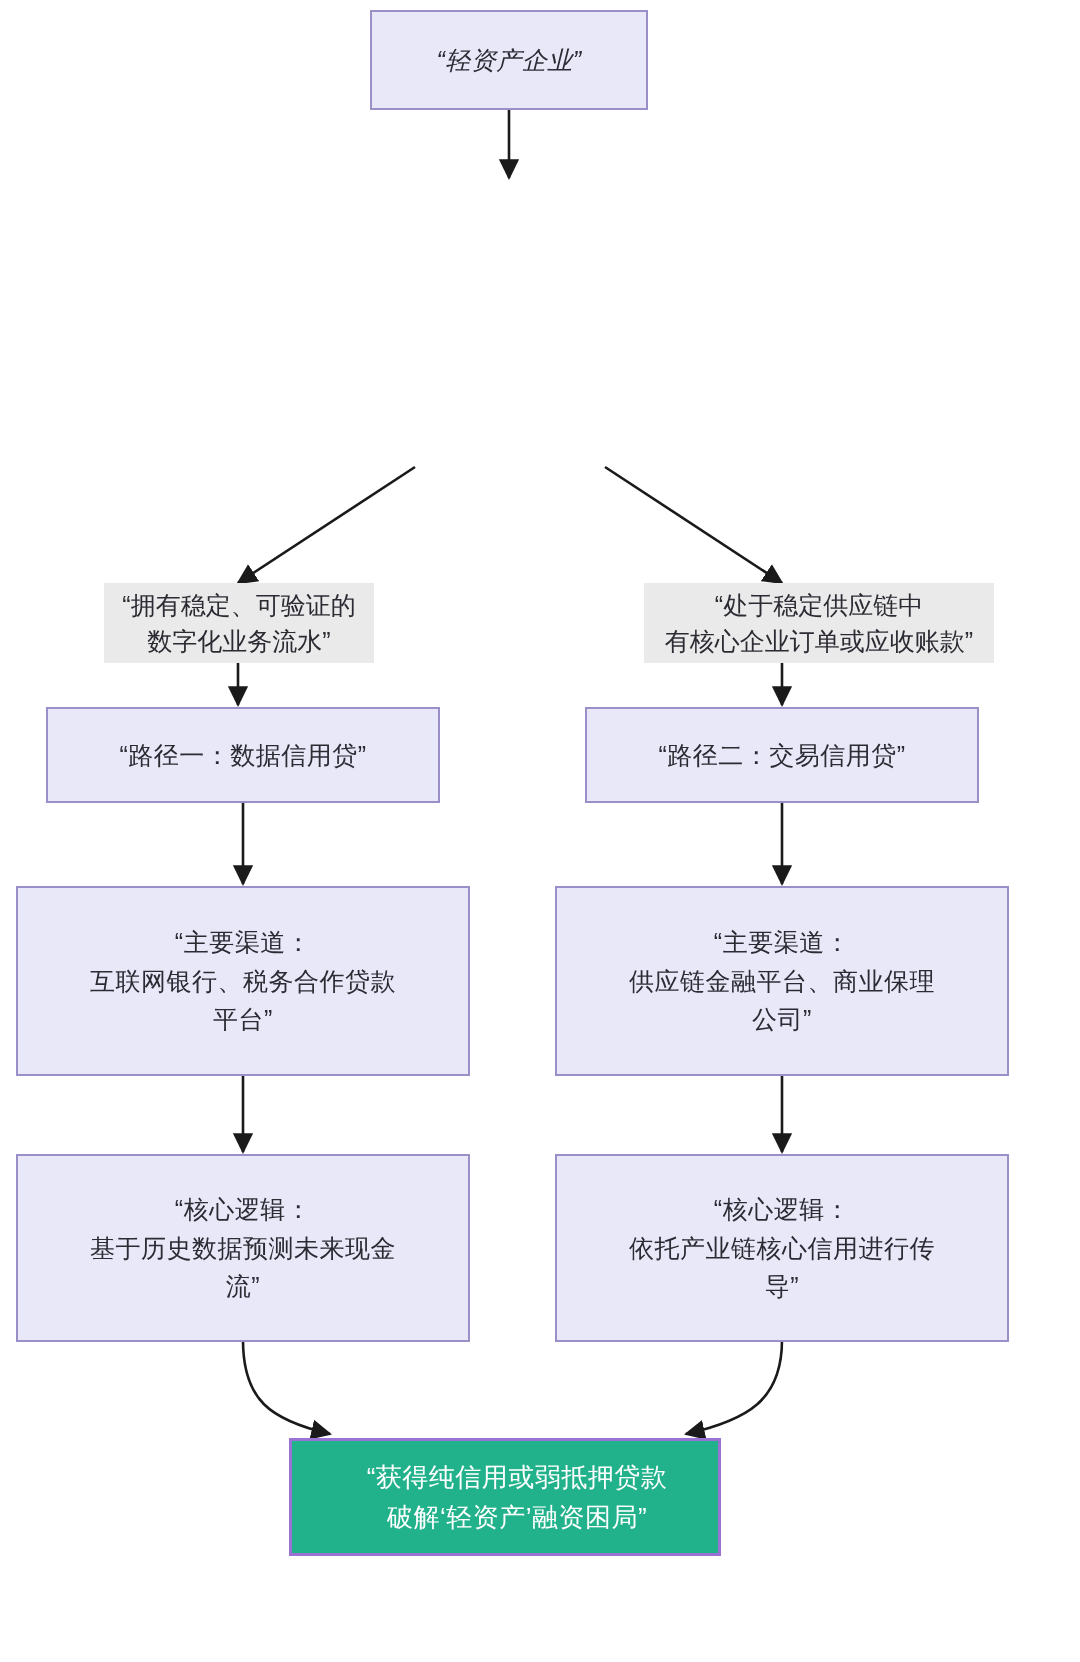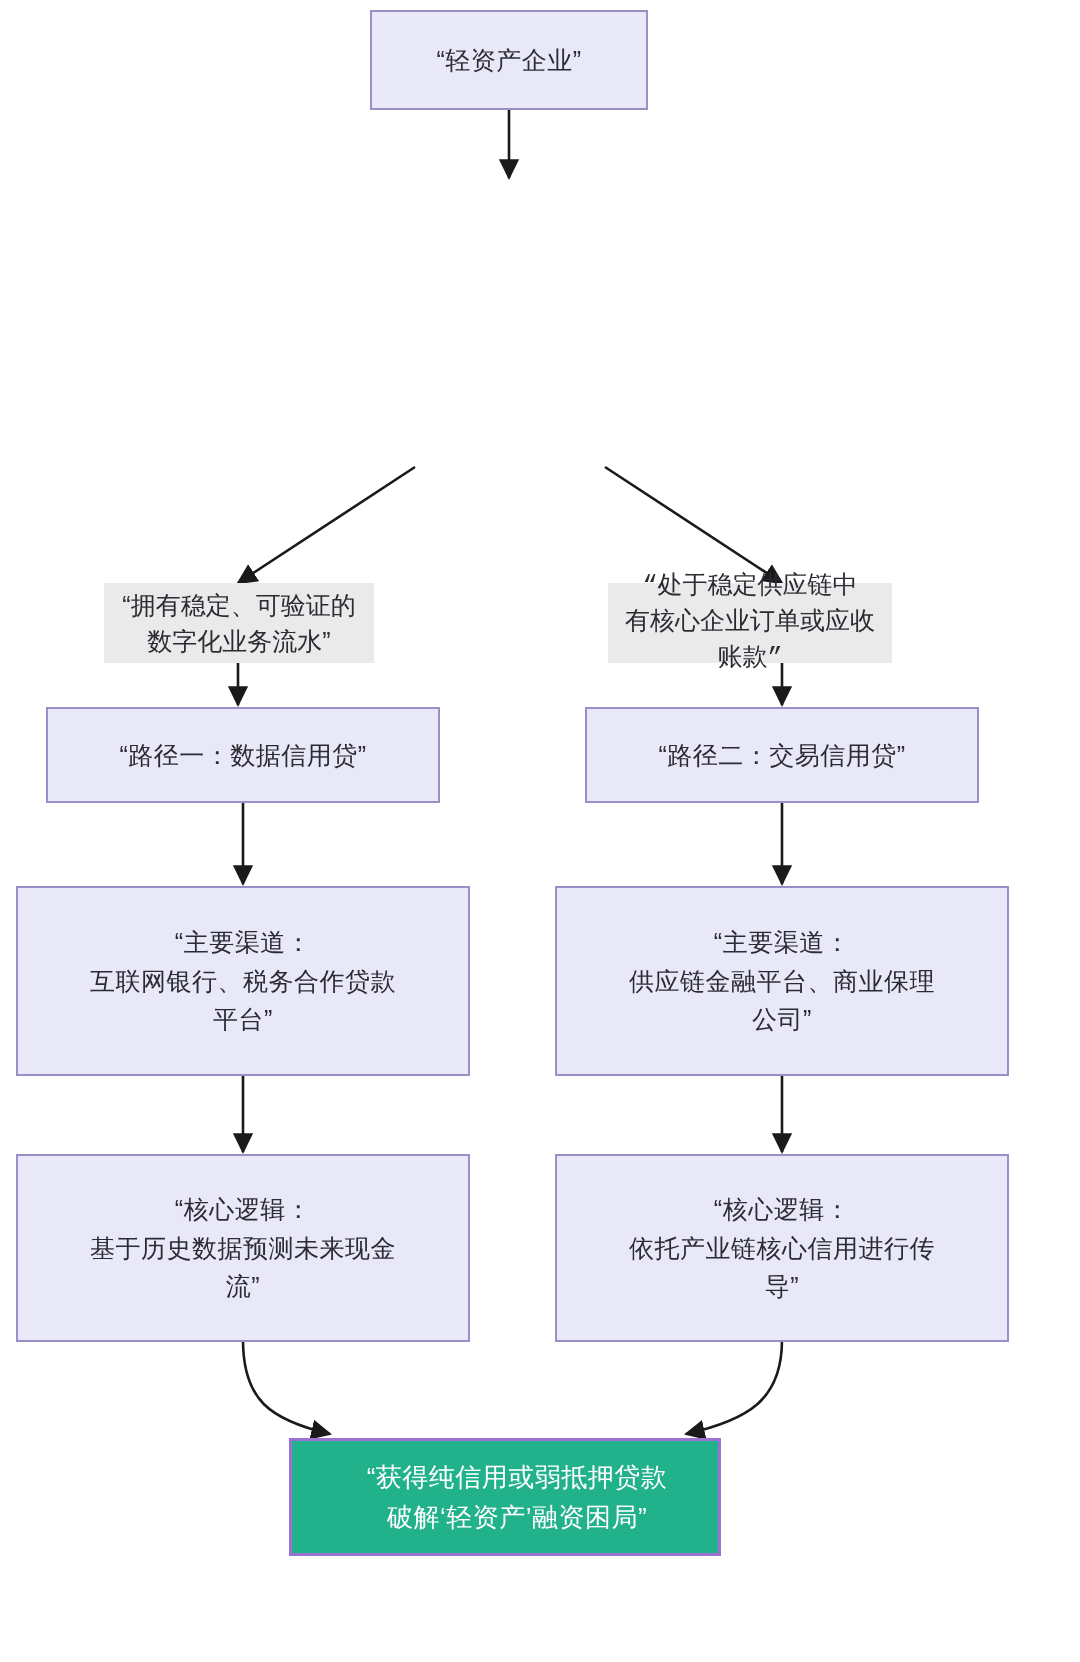--- a/index.html
+++ b/index.html
@@ -113,31 +113,31 @@
       <path d="M782,663 L782,705"></path>
       <path d="M243,803 L243,884"></path>
       <path d="M782,803 L782,884"></path>
       <path d="M243,1074 L243,1152"></path>
       <path d="M782,1074 L782,1152"></path>
       <path d="M243,1340 C243,1400 270,1420 330,1434"></path>
       <path d="M782,1340 C782,1400 748,1420 686,1434"></path>
     </g>
   </svg>
 
-  <div class="node box" style="left:370px; top:10px; width:278px; height:100px;">
+  <div class="node box" style="left:370px; top:10px; width:278px; height:100px;font-style:italic;">
     <span>“轻资产企业”</span>
   </div>
 
 
   <div class="edge-label" style="left:104px; top:583px; width:270px; height:80px;">
     <span>“拥有稳定、可验证的
 数字化业务流水”</span>
   </div>
 
-  <div class="edge-label" style="left:608px; top:583px; width:284px; height:80px;font-family:Liberation Mono, monospace;">
+  <div class="edge-label" style="left:644px; top:583px; width:350px; height:80px;">
     <span>“处于稳定供应链中
 有核心企业订单或应收账款”</span>
   </div>
 
   <div class="node box" style="left:46px; top:707px; width:394px; height:96px;">
     <span>“路径一：数据信用贷”</span>
   </div>
 
   <div class="node box" style="left:585px; top:707px; width:394px; height:96px;">
     <span>“路径二：交易信用贷”</span>

